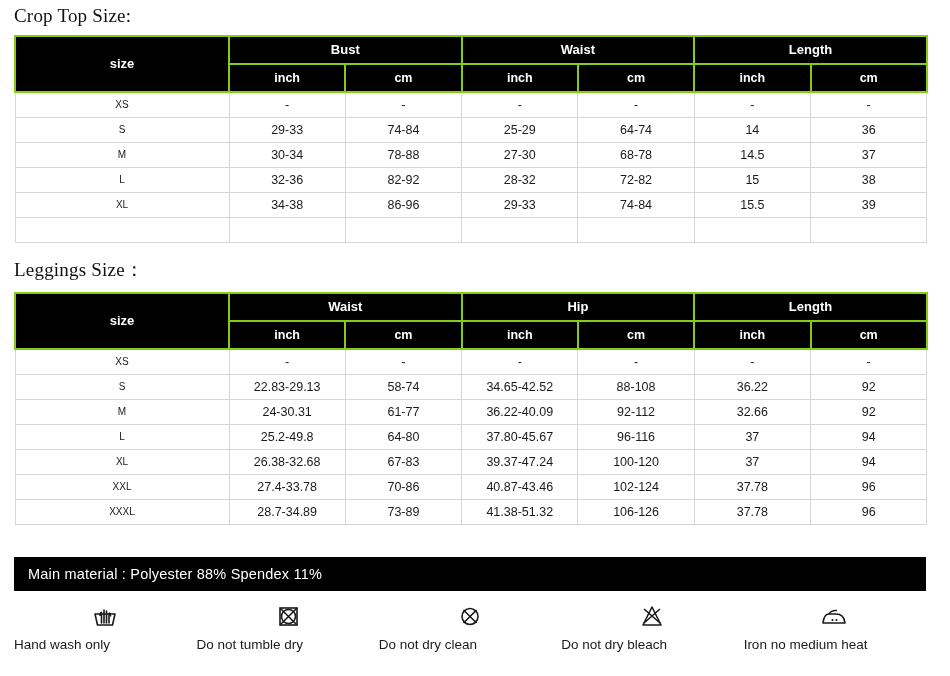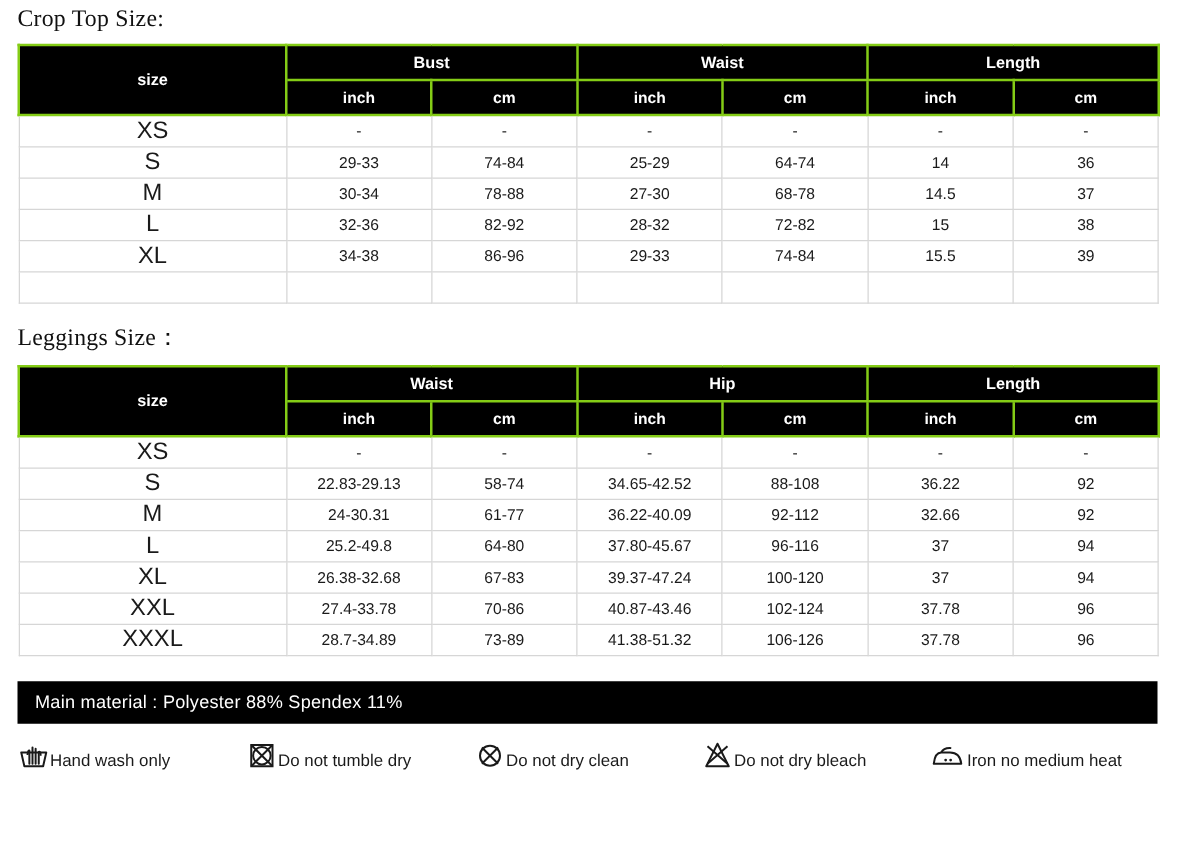--- a/index.html
+++ b/index.html
@@ -73,49 +73,48 @@
     text-align: center;
     border: 1px solid #d6d6d6;
     height: 24px;
     line-height: 24px;
     padding: 0;
     font-size: 12.5px;
     color: #1a1a1a;
     background: #ffffff;
   }
   table.size-table td.size-cell {
-    font-size: 19px;
+    font-size: 10px;
   }
   table.size-table tr.filler-row td { height: 24px; }
 
   
   .material-banner {
-    margin-top: 20px;
+    margin-top: 32px;
     width: 912px;
     background: #000000;
     color: #ffffff;
     height: 34px;
     line-height: 34px;
     font-size: 14.5px;
     padding-left: 14px;
     box-sizing: border-box;
     letter-spacing: 0.2px;
   }
 
   
   .care-row {
     width: 912px;
     display: flex;
     margin-top: 12px;
   }
   .care-item {
     flex: 1 1 0;
     display: flex;
-    flex-direction: row;
-    align-items: center;
+    flex-direction: column;
   }
   .care-icon {
     height: 28px;
     display: flex;
     align-items: center;
     justify-content: center;
   }
   .care-label {
     margin-top: 6px;
     font-size: 13.5px;

